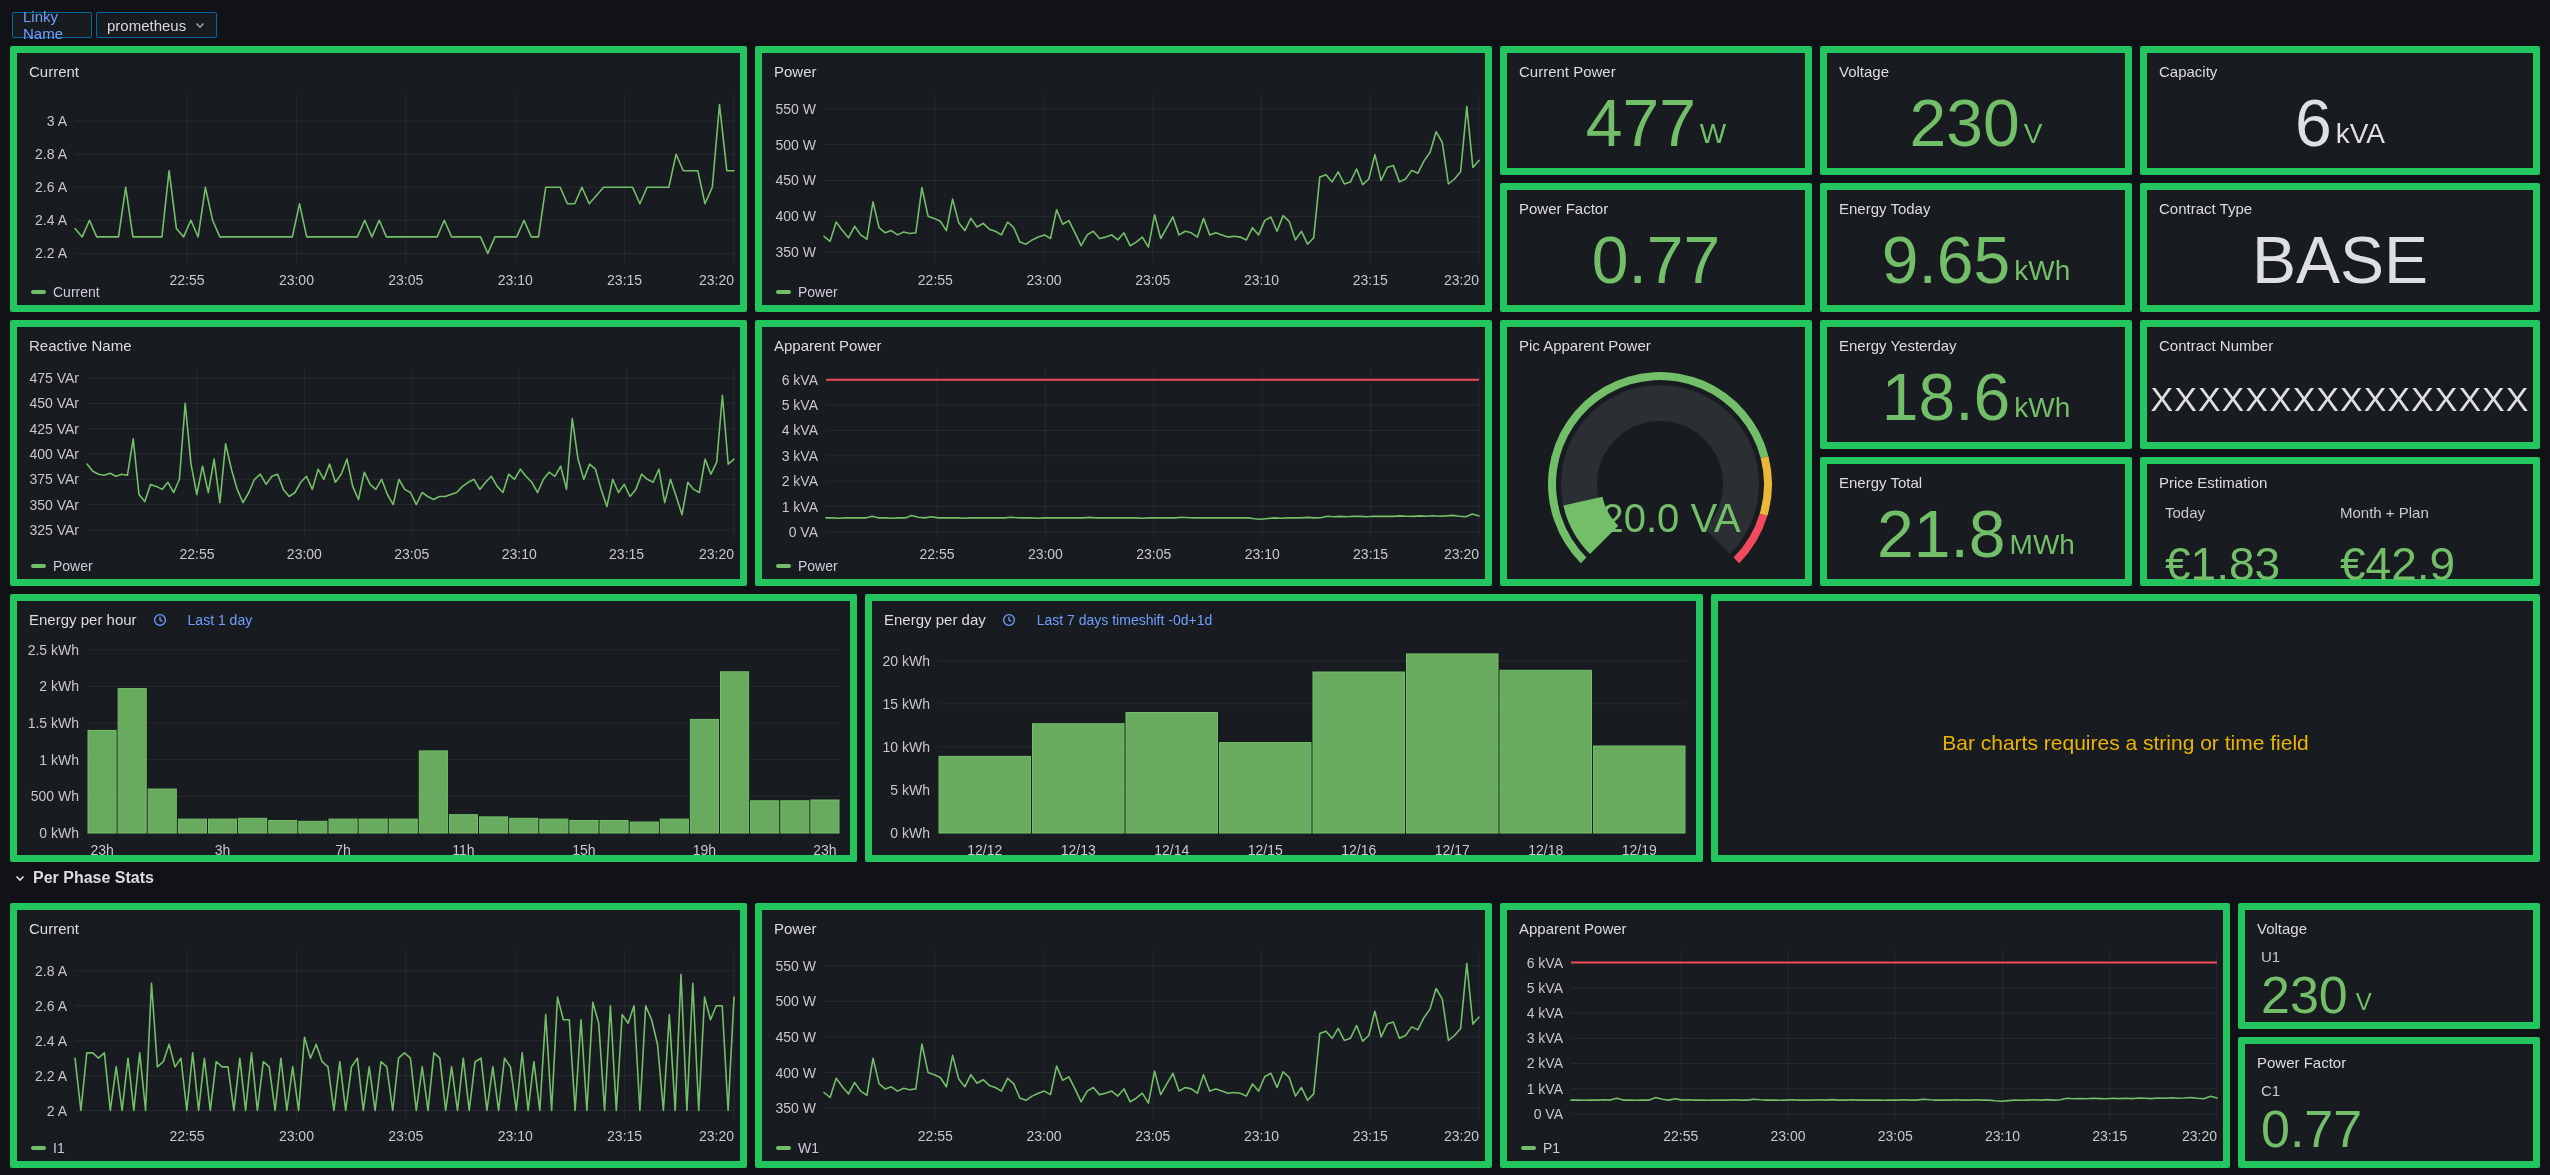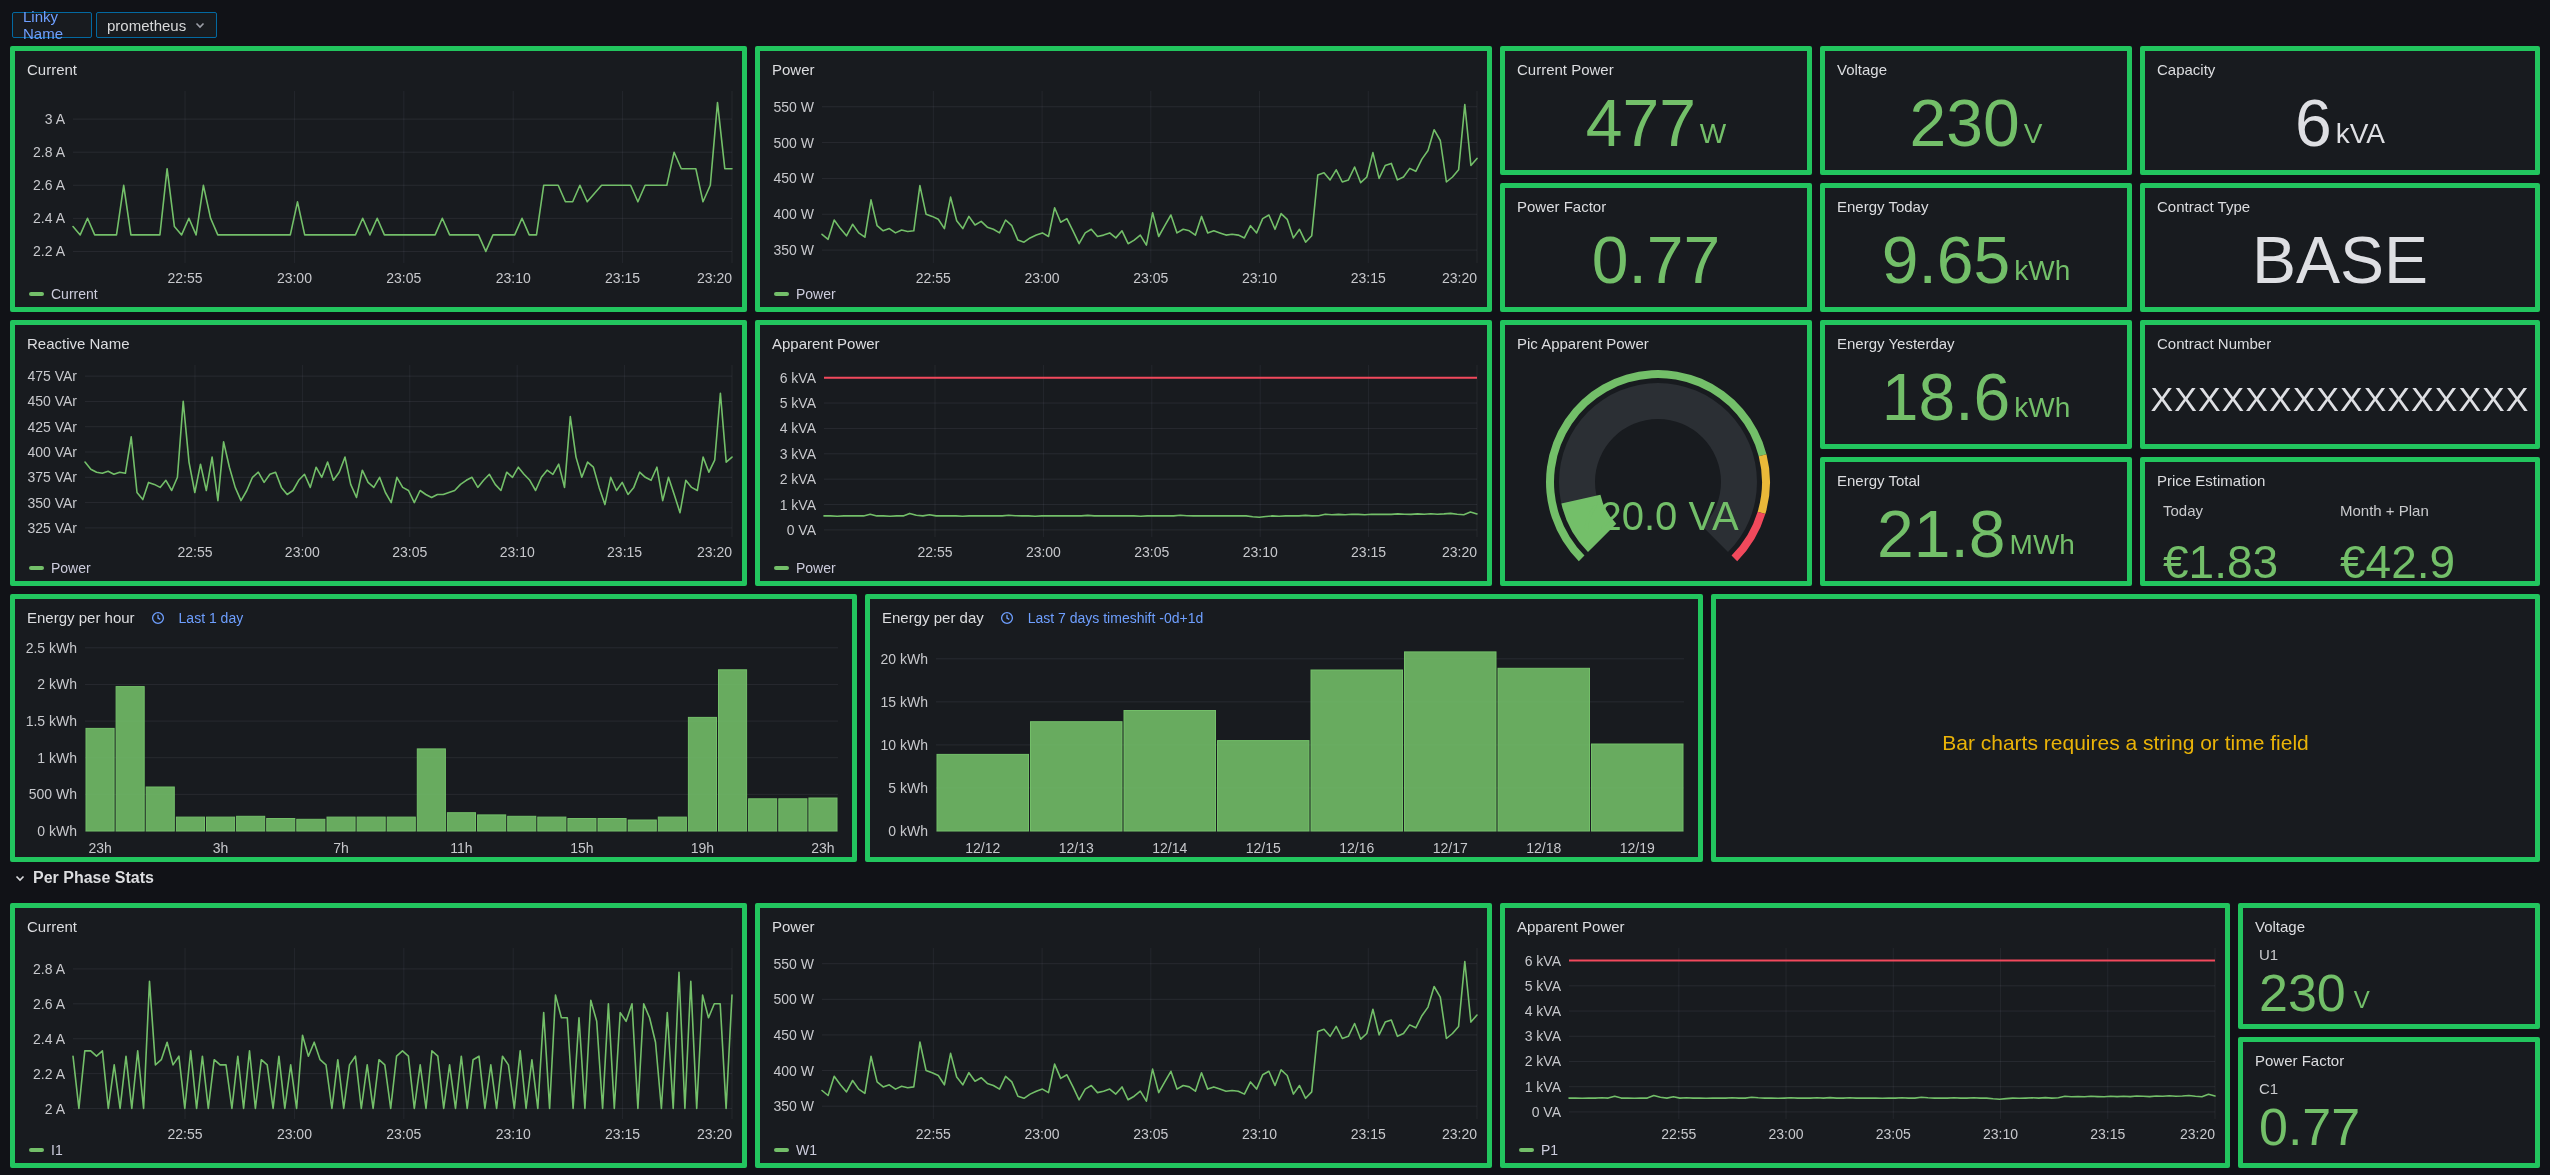--- a/index.html
+++ b/index.html
@@ -1,24 +1,24 @@
 <!DOCTYPE html>
 <html><head>
 <meta charset="utf-8">
 <style>
   html,body{margin:0;padding:0}
   body{
     width:2550px;height:1175px;position:relative;overflow:hidden;
     background:#111217;color:#d8d9da;
     font-family:"Liberation Sans",sans-serif;
   }
-  .panel{position:absolute;background:#181b1f;border:5px solid #22c55e;border-radius:2px;box-sizing:border-box}
+  .panel{position:absolute;background:#181b1f;border:7px solid #22c55e;border-radius:2px;box-sizing:border-box}
   .ph{display:flex;align-items:center;gap:16px;height:23px;padding:7px 12px 0 12px;white-space:nowrap}
   .pt{font-size:15px;font-weight:500;color:#dcdde0}
-  .plink{display:inline-flex;align-items:center;gap:14px;font-size:14px;color:#6e9fff;cursor:pointer}
+  .plink{display:inline-flex;align-items:center;gap:21px;font-size:14px;color:#6e9fff;cursor:pointer}
   .plink svg{display:block}
   .chart-host{position:absolute;left:4px;right:8px;top:30px;bottom:26px}
   .chart-host.nl{bottom:4px}
   .chart-host svg{display:block}
   .legend{position:absolute;left:14px;bottom:5px;display:flex;align-items:center;gap:7px;font-size:14px;color:#ccccdc;cursor:pointer}
   .lsw{width:15px;height:4px;border-radius:2px;background:#73bf69}
   .stat{display:flex;flex-direction:column}
   .stat-val{flex:1;display:flex;align-items:baseline;justify-content:center;gap:4px;margin-top:-6px;align-self:center}
   .stat-val{display:flex;align-items:center}
   .sv{font-size:66px;font-weight:500;line-height:1}

